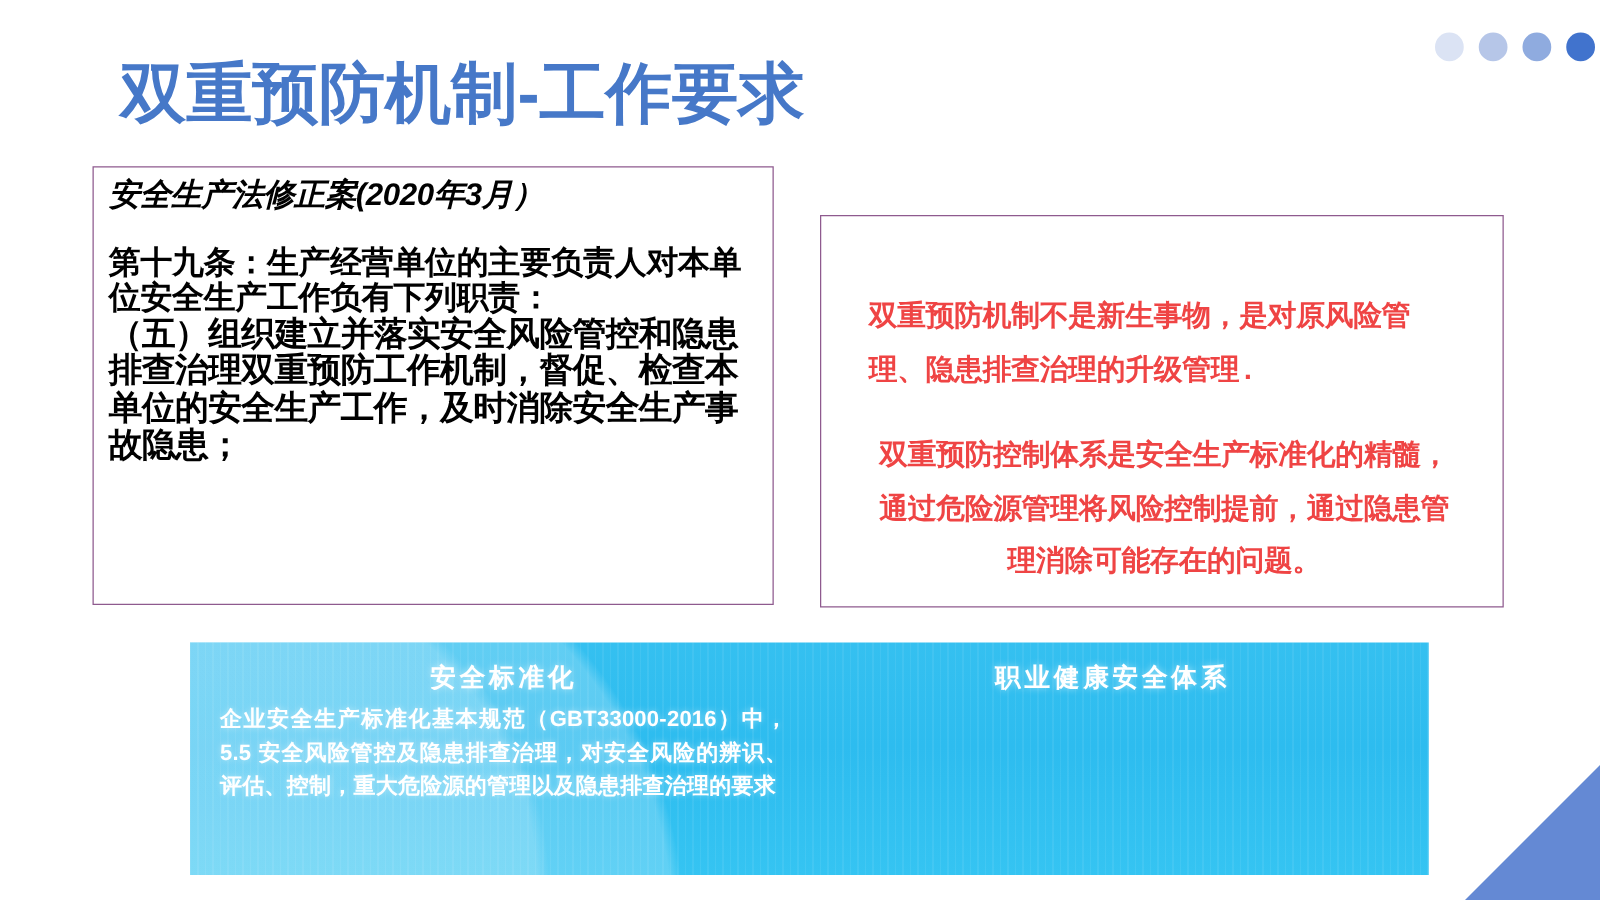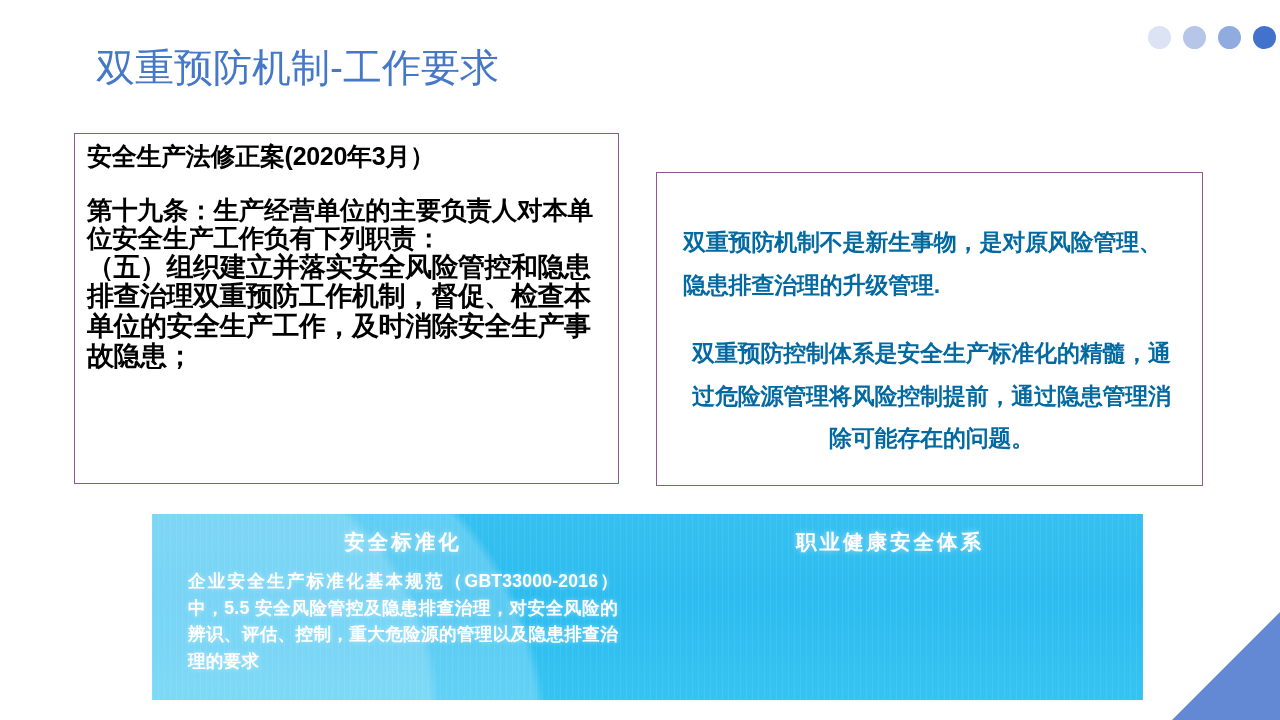--- a/index.html
+++ b/index.html
@@ -32,22 +32,22 @@
   .dot.d1 { background: #dbe3f4; }
   .dot.d2 { background: #b6c6e8; }
   .dot.d3 { background: #8fabdf; }
   .dot.d4 { background: #4173cd; }
 
   
   #page-title {
     position: absolute;
     left: 96px;
     top: 47px;
-    font-size: 39px;
-    font-weight: normal;
+    font-size: 53px;
+    font-weight: bold;
     color: #4678c8;
     letter-spacing: 0px;
     white-space: nowrap;
     line-height: 1.1;
   }
 
   
   #law-box {
     position: absolute;
     left: 74px;
@@ -63,20 +63,21 @@
     color: #000000;
     font-weight: bold;
     font-size: 25px;
     line-height: 1.02;
     margin: 0;
   }
   #law-box .ln.heading {
     font-size: 25px;
     margin-bottom: 26px;
     letter-spacing: -0.3px;
+    font-style: italic;
   }
   #law-box .ln.para {
     font-size: 25.5px;
     line-height: 1.12;
     letter-spacing: -0.2px;
   }
   #law-box .ln.para2 {
     font-size: 27px;
     line-height: 1.1;
     margin: 0;
@@ -89,26 +90,27 @@
     left: 656px;
     top: 172px;
     width: 547px;
     height: 314px;
     border: 1px solid #8e5a8e;
     box-sizing: border-box;
     background: #ffffff;
     padding: 44px 18px 10px 22px;
   }
   #note-box p {
-    margin: 4px;
-    color: #0369a1;
+    margin: 16px;
+    color: #ef4444;
     font-weight: bold;
     font-size: 23px;
     line-height: 1.85;
     letter-spacing: -0.2px;
+    font-family: Liberation Mono, monospace;
   }
   #note-box p.second {
     margin-top: 26px;
     text-align: center;
   }
 
   
   #blue-panel {
     position: absolute;
     left: 152px;
@@ -138,21 +140,21 @@
     font-size: 20.5px;
     letter-spacing: 3px;
     margin: 0 0 6px 0;
     text-shadow: 0 0 6px rgba(255,255,255,0.55);
   }
   .panel-body {
     color: #ffffff;
     font-weight: bold;
     font-size: 17.6px;
     line-height: 1.52;
-    margin: 12px;
+    margin: 0;
     text-align: justify;
     text-shadow: 0 0 5px rgba(255,255,255,0.45);
     letter-spacing: 0.2px;
   }
   .panel-col.right .panel-head { letter-spacing: 3px; }
   .panel-col.right .panel-body { font-size: 17.8px; line-height: 1.54; }
 
   
   #corner {
     position: absolute;

